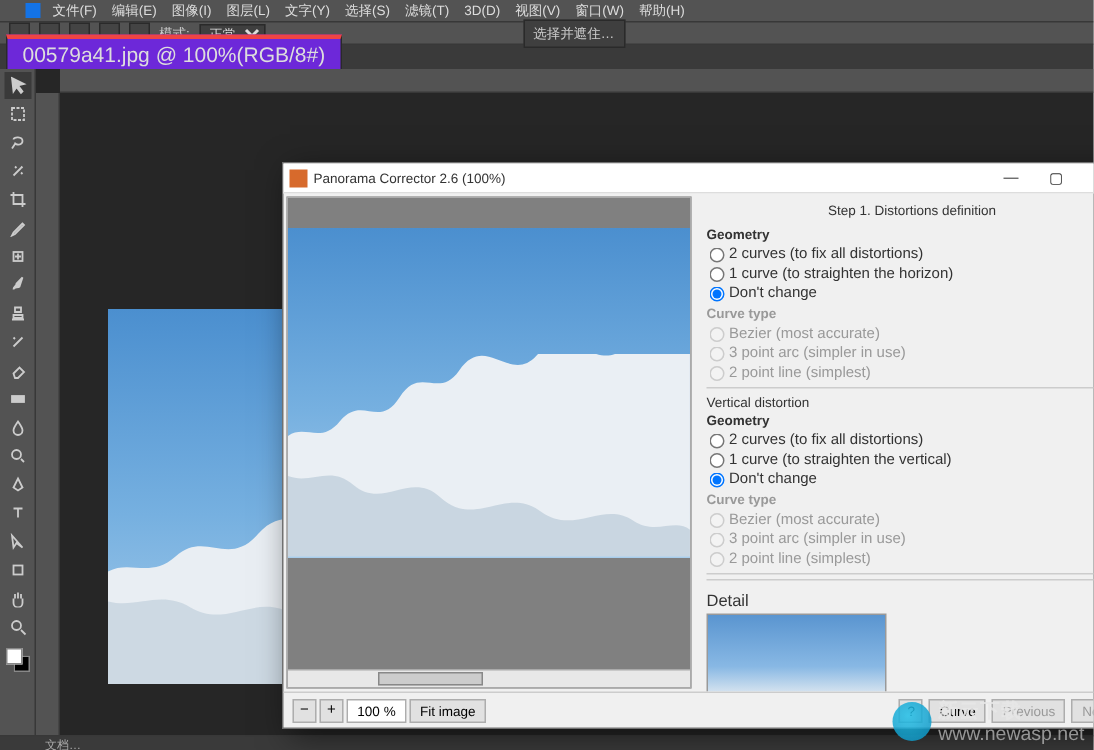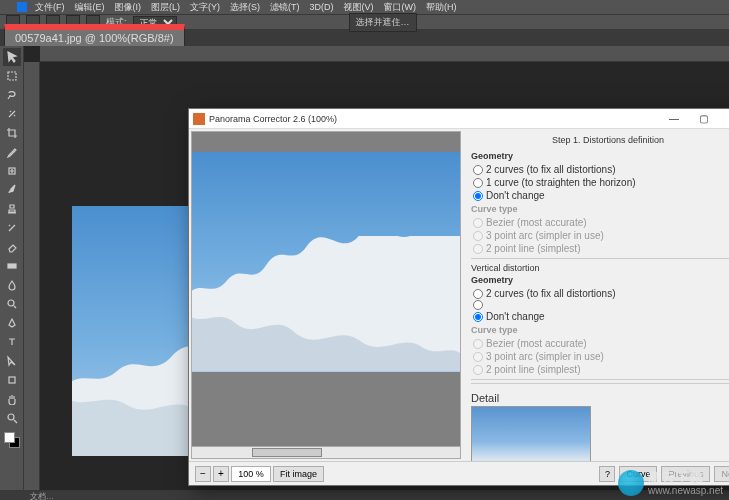--- a/index.html
+++ b/index.html
@@ -5,21 +5,21 @@
 *{box-sizing:border-box;margin:0;padding:0;font-family:"Microsoft YaHei",Tahoma,sans-serif;font-size:10px}
 body{width:729px;height:500px;background:#535353;overflow:hidden;position:relative}
 .menubar{height:14px;background:#535353;display:flex;align-items:center;padding:0 17px;gap:2px}
 .menubar span{color:#ddd;font-size:9px;padding:0 4px;cursor:default}
 .app-icon{width:10px;height:10px;background:#1473e6;margin-right:2px}
 .optbar{height:16px;background:#535353;border-top:1px solid #383838;border-bottom:1px solid #383838;display:flex;align-items:center;padding:0 6px;gap:6px}
 .optbar .ic{width:14px;height:14px;background:#444;border:1px solid #2a2a2a}
 .optbar .lbl{color:#ccc;font-size:9px}
 .optbar select,.optbar input{background:#3f3f3f;color:#ddd;border:1px solid #2a2a2a;font-size:9px;height:13px;padding:0 2px}
 .tabbar{height:16px;background:#3a3a3a;display:flex;align-items:flex-end;padding-left:4px}
-.doctab{background:#737373;color:#ddd;font-size:11px;padding:2px 10px;border-top:6px solid #ef4444;border-left:1px solid #2a2a2a;border-right:1px solid #2a2a2a}
+.doctab{background:#6d28d9;color:#ddd;font-size:14px;padding:2px 10px;border-top:3px solid #ef4444;border-left:1px solid #2a2a2a;border-right:1px solid #2a2a2a}
 .workspace{position:absolute;top:46px;left:0;right:0;bottom:10px;display:flex}
 .toolbox{width:24px;background:#535353;border-right:1px solid #383838;display:flex;flex-direction:column;align-items:center;padding-top:2px;gap:1px}
 .tool{width:18px;height:18px;border:1px solid transparent;display:flex;align-items:center;justify-content:center;color:#ccc;cursor:pointer}
 .tool.sel{background:#3a3a3a}
 .tool svg{width:12px;height:12px;stroke:#ccc;fill:none;stroke-width:1.2}
 .swatch{width:16px;height:16px;margin-top:4px;position:relative}
 .swatch .fg{position:absolute;width:11px;height:11px;background:#fff;border:1px solid #888;top:0;left:0}
 .swatch .bg{position:absolute;width:11px;height:11px;background:#000;border:1px solid #888;bottom:0;right:0}
 .canvas-area{flex:1;background:#262626;position:relative;overflow:hidden}
 .rulerh{position:absolute;top:0;left:16px;right:0;height:16px;background:#535353;border-bottom:1px solid #383838}
@@ -61,21 +61,21 @@
 .dlg-foot{height:24px;border-top:1px solid #ccc;display:flex;align-items:center;padding:0 6px;gap:4px}
 .zoombox{display:flex;align-items:center;gap:2px}
 .zoombox .zbtn{width:16px;height:16px;border:1px solid #adadad;background:#e1e1e1;display:flex;align-items:center;justify-content:center;cursor:pointer;font-size:10px}
 .zoombox input{width:40px;height:16px;border:1px solid #adadad;text-align:center;font-size:9px}
 .dlg-foot .spacer{flex:1}
 .dlg-foot .qbtn{width:16px;height:16px;border:1px solid #adadad;background:#e1e1e1;display:flex;align-items:center;justify-content:center;font-size:9px;cursor:pointer}
 
 .watermark{position:absolute;right:6px;bottom:4px;display:flex;align-items:center;gap:4px;opacity:.85}
 .wm-ic{width:26px;height:26px;border-radius:13px;background:radial-gradient(circle at 40% 35%,#22c0e8,#0b8fbf)}
 .wm-txt{color:#e8e8e8;font-size:13px;font-weight:bold;letter-spacing:1px}
-.wm-sub{color:#aaa;font-size:10px;margin-top:-2px}
+.wm-sub{color:#aaa;font-size:13px;margin-top:-2px}
 </style>
 </head>
 <body>
 
 <div class="menubar">
   <div class="app-icon"></div>
   <span>文件(F)</span>
   <span>编辑(E)</span>
   <span>图像(I)</span>
   <span>图层(L)</span>
@@ -288,20 +288,21 @@
       <div class="hr"></div>
       <div class="sect-lbl">Vertical distortion</div>
       <div class="sub-hdr">Geometry</div>
       <div class="radios">
         <label class="radio-row">
             <input type="radio" name="vg" style="">
             <span>2 curves  (to fix all distortions)</span>
           </label>
         <label class="radio-row">
             <input type="radio" name="vg" style="">
+            <span>1 curve  (to straighten the vertical)</span>
           </label>
         <label class="radio-row">
             <input type="radio" name="vg" checked="" style="">
             <span>Don't change</span>
           </label>
       </div>
       <div class="sub-hdr" style="color:#999">Curve type</div>
       <div class="radios">
         <label class="radio-row dis">
             <input type="radio" disabled="" style="">

